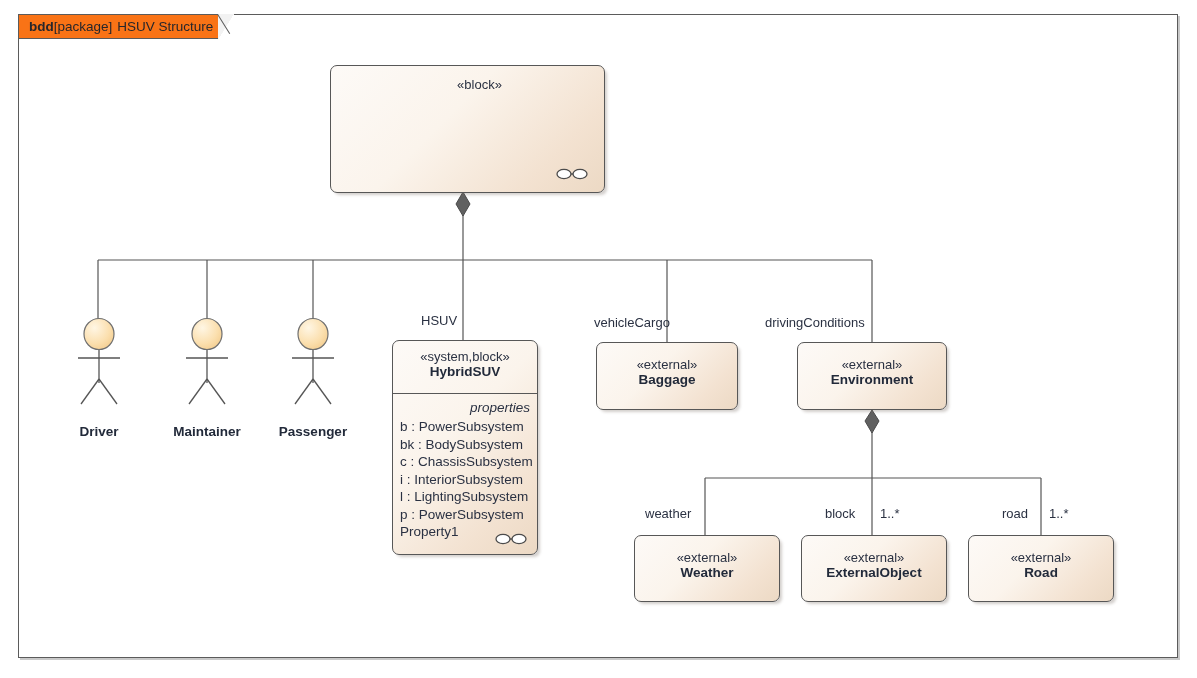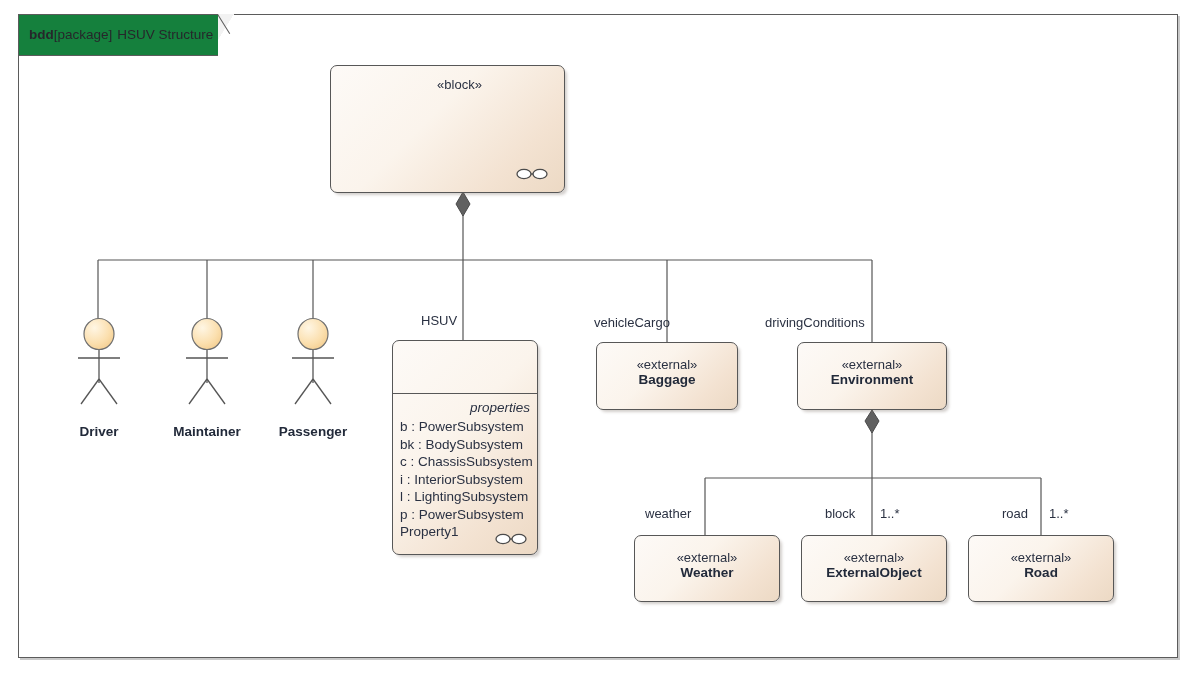--- a/index.html
+++ b/index.html
@@ -12,23 +12,23 @@
 
   
   #frame{
     position:absolute;left:18px;top:14px;width:1160px;height:644px;
     border:1px solid #5b5b5b;
     background:#ffffff;
     box-shadow:2px 2px 0 0 #c9c9c9;
     box-sizing:border-box;
   }
   #frame-title{
-    position:absolute;left:18px;top:14px;height:42px;
+    position:absolute;left:18px;top:14px;height:25px;
     box-sizing:border-box;
-    background:#15803d;
+    background:#f97316;
     border:1px solid #5b5b5b;
     border-right:none;
     padding:0 0 0 10px;
     font-size:13.5px;
     line-height:24px;
     white-space:nowrap;
     color:#26262b;
     display:flex;align-items:center;
   }
   #frame-title .tab-cut{
@@ -78,21 +78,21 @@
     padding:5px 7px 0 7px;box-sizing:border-box;text-align:left;
   }
   #b-hsuv .props .ptitle{
     font-style:italic;font-size:13.5px;text-align:right;line-height:18px;margin-bottom:1px;
   }
   #b-hsuv .props .prow{
     font-size:13.5px;line-height:17.5px;white-space:nowrap;color:#2a3142;
   }
 
   
-  #b-domain{left:330px;top:65px;width:235px;height:128px;padding-left:24px;}
+  #b-domain{left:330px;top:65px;width:275px;height:128px;padding-left:24px;}
   #b-domain .hdr{padding-top:11px;}
   #b-baggage{left:596px;top:342px;width:142px;height:68px;}
   #b-env{left:797px;top:342px;width:150px;height:68px;}
   #b-weather{left:634px;top:535px;width:146px;height:67px;}
   #b-extobj{left:801px;top:535px;width:146px;height:67px;}
   #b-road{left:968px;top:535px;width:146px;height:67px;}
   #b-baggage .hdr,#b-env .hdr,#b-weather .hdr,#b-extobj .hdr,#b-road .hdr{padding-top:14px;}
 
   
   .actor{position:absolute;width:80px;text-align:center;}
@@ -160,20 +160,24 @@
     <div class="stereo">«block»</div>
   </div>
   <svg class="ifc" style="right:16px;bottom:12px;" viewBox="0 0 32 12">
     <line x1="9" y1="6" x2="23" y2="6" stroke="#4c4c4c" stroke-width="1.4"></line>
     <ellipse cx="8" cy="6" rx="7" ry="4.6" fill="#ffffff" stroke="#4c4c4c" stroke-width="1.3"></ellipse>
     <ellipse cx="24" cy="6" rx="7" ry="4.6" fill="#ffffff" stroke="#4c4c4c" stroke-width="1.3"></ellipse>
   </svg>
 </div>
 
 <div class="blk" id="b-hsuv">
+  <div class="hdr">
+    <div class="stereo">«system,block»</div>
+    <div class="bname">HybridSUV</div>
+  </div>
   <div class="divider"></div>
   <div class="props">
     <div class="ptitle">properties</div>
     <div class="prow">b : PowerSubsystem</div>
     <div class="prow">bk : BodySubsystem</div>
     <div class="prow">c : ChassisSubsystem</div>
     <div class="prow">i : InteriorSubsystem</div>
     <div class="prow">l : LightingSubsystem</div>
     <div class="prow">p : PowerSubsystem</div>
     <div class="prow">Property1</div>

